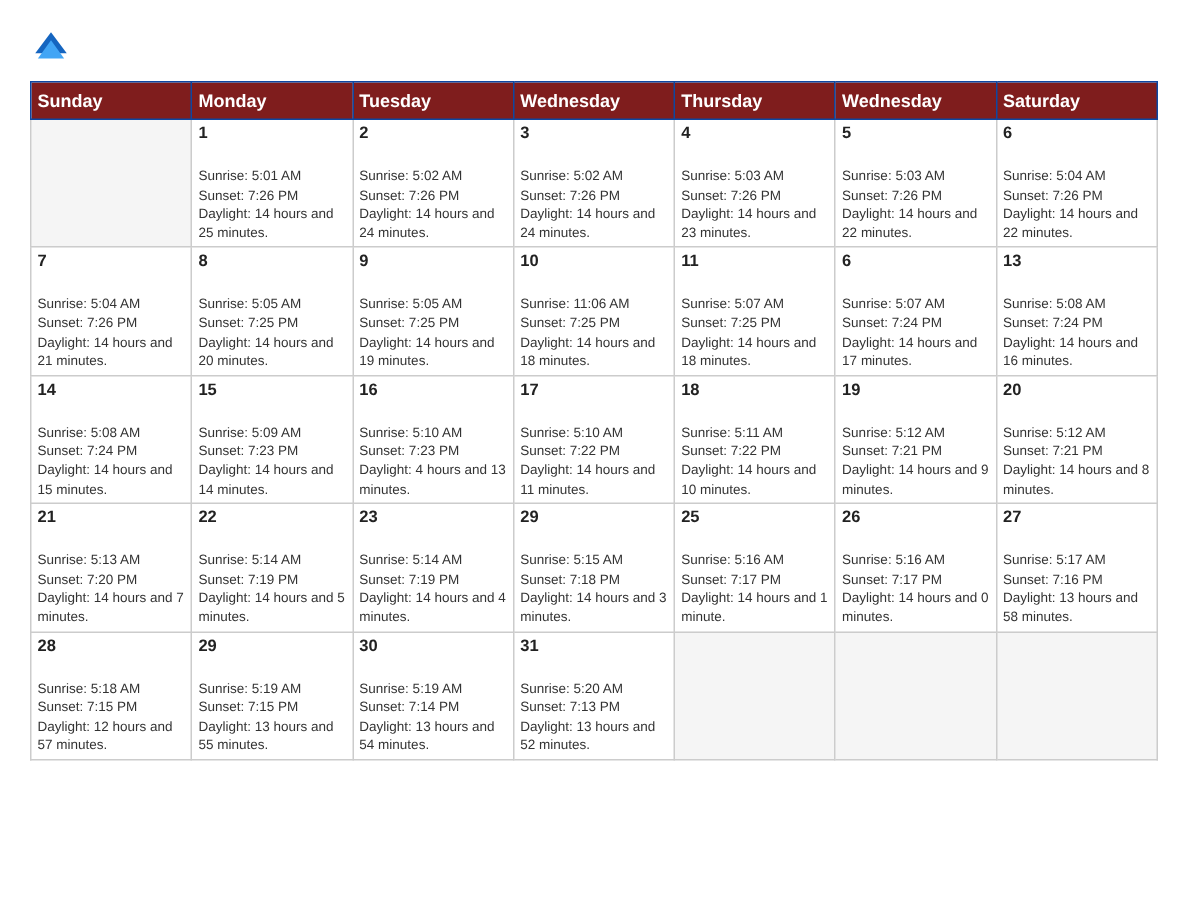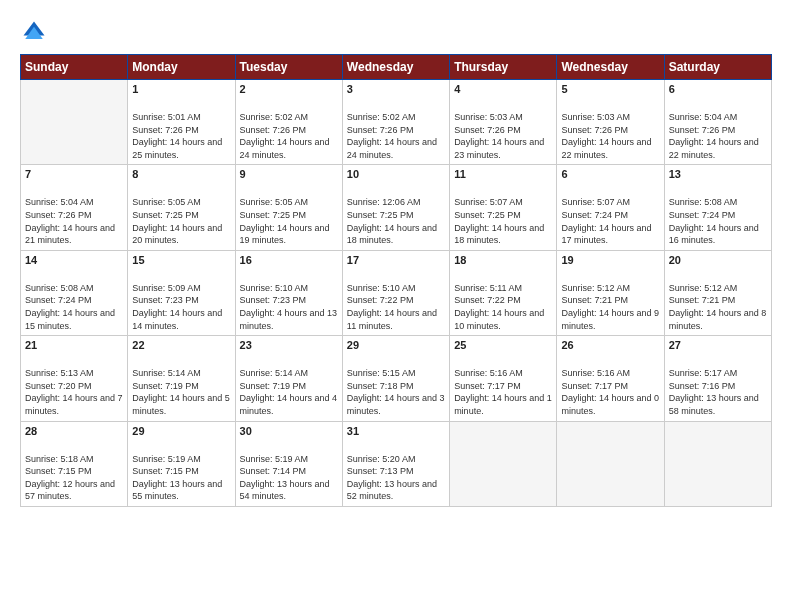--- a/index.html
+++ b/index.html
@@ -207,21 +207,21 @@
         <span class="day-num">9</span>
         <div class="day-info">
           <div>Sunrise: 5:05 AM</div>
           <div>Sunset: 7:25 PM</div>
           <div>Daylight: 14 hours and 19 minutes.</div>
         </div>
       </td>
           <td>
         <span class="day-num">10</span>
         <div class="day-info">
-          <div>Sunrise: 12:06 AM</div>
+          <div>Sunrise: 11:06 AM</div>
           <div>Sunset: 7:25 PM</div>
           <div>Daylight: 14 hours and 18 minutes.</div>
         </div>
       </td>
           <td>
         <span class="day-num">11</span>
         <div class="day-info">
           <div>Sunrise: 5:07 AM</div>
           <div>Sunset: 7:25 PM</div>
           <div>Daylight: 14 hours and 18 minutes.</div>

